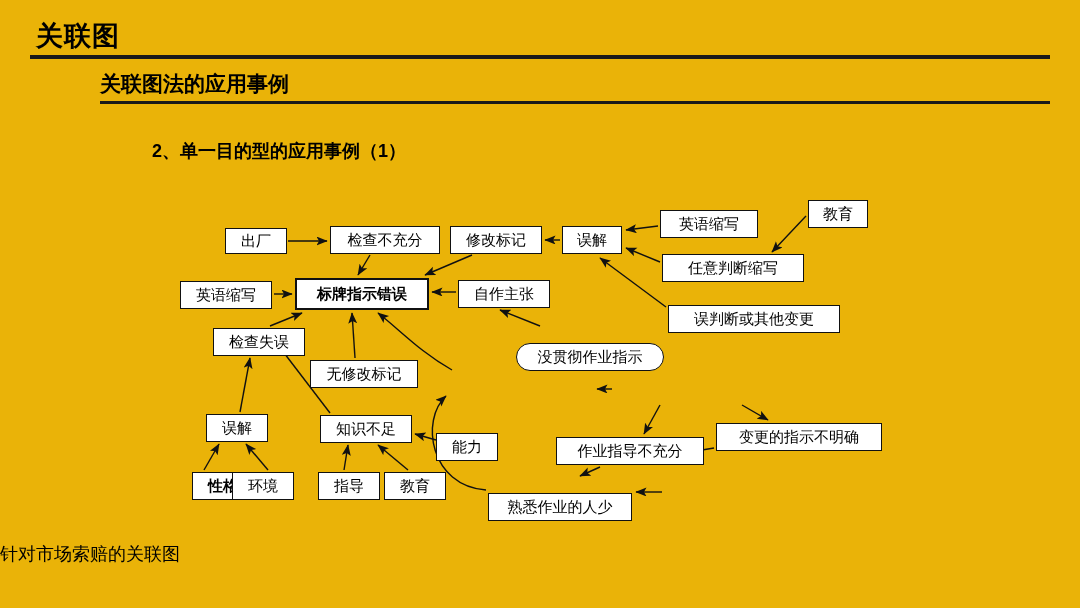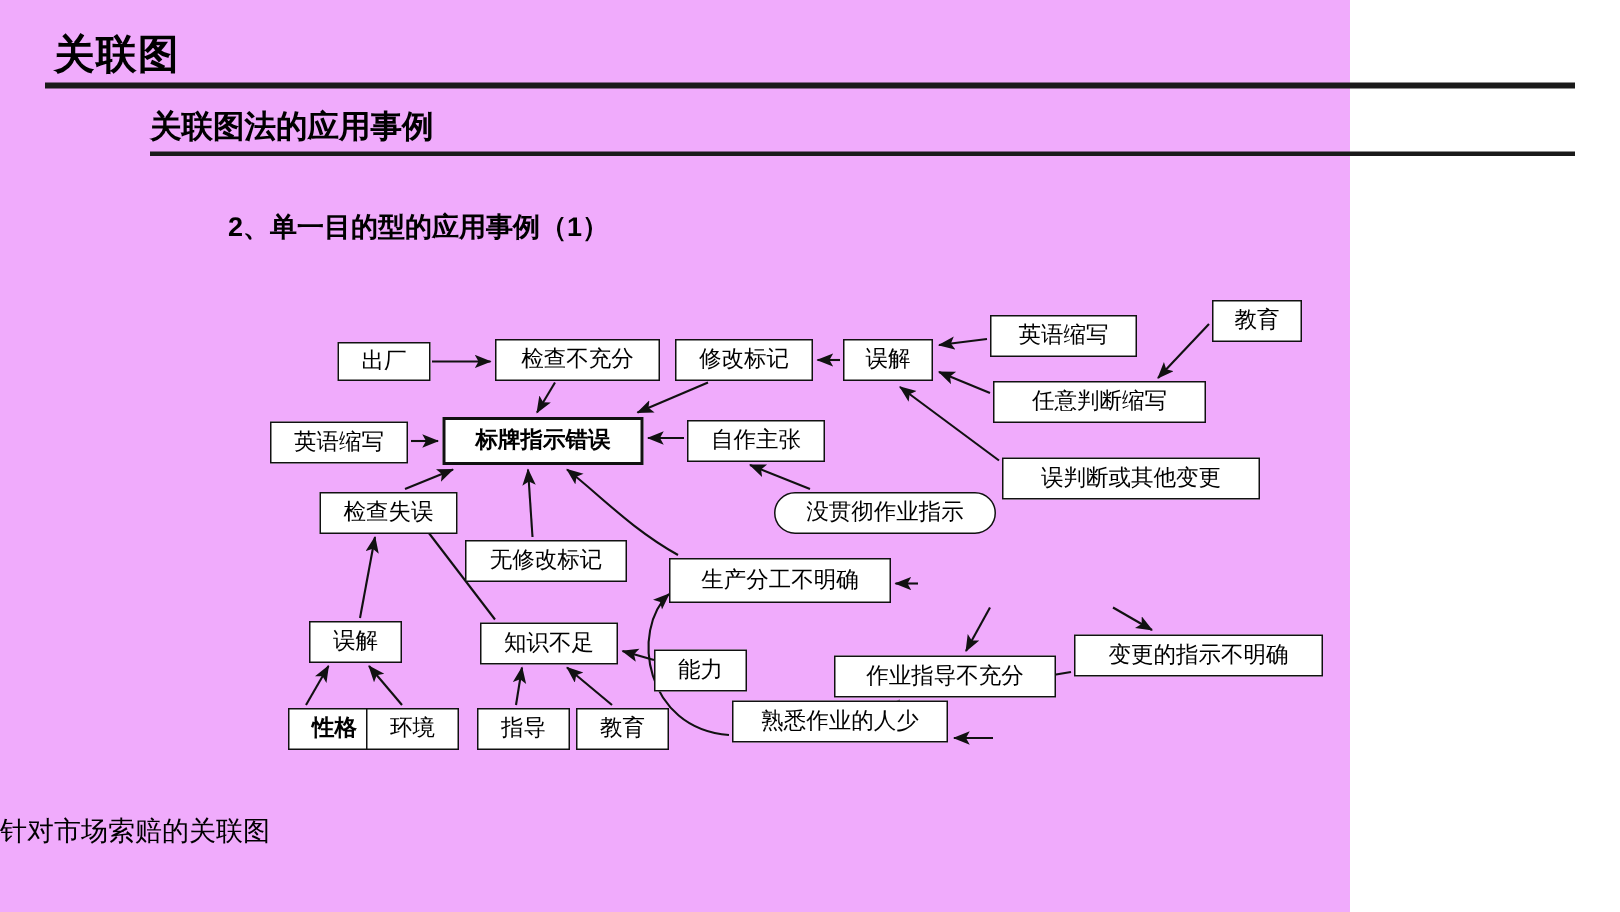--- a/index.html
+++ b/index.html
@@ -11,23 +11,23 @@
     width: 1080px;
     height: 608px;
     position: relative;
     font-family: "Liberation Sans", sans-serif;
     color: #000000;
     overflow: hidden;
   }
   #slide {
     position: absolute;
     left: 0; top: 0;
-    width: 900px;
-    height: 608px;
-    background: #f0abfc;
+    width: 1080px;
+    height: 608px;
+    background: #eab308;
   }
   
   #page-title {
     position: absolute;
     left: 36px;
     top: 18px;
     font-size: 27px;
     font-weight: bold;
     letter-spacing: 1px;
   }
@@ -214,55 +214,52 @@
       </div>
     <div class="node" style="left:458px;top:280px;width:92px;height:28px;">
         <span>自作主张</span>
       </div>
     <div class="node" style="left:668px;top:305px;width:172px;height:28px;">
         <span>误判断或其他变更</span>
       </div>
     <div class="node" style="left:213px;top:328px;width:92px;height:28px;">
         <span>检查失误</span>
       </div>
-    <div class="node" style="left:516px;top:328px;width:148px;height:28px;border-radius:14px;">
+    <div class="node" style="left:516px;top:343px;width:148px;height:28px;border-radius:14px;">
         <span>没贯彻作业指示</span>
       </div>
     <div class="node" style="left:310px;top:360px;width:108px;height:28px;">
         <span>无修改标记</span>
       </div>
-    <div class="node" style="left:446px;top:372px;width:148px;height:30px;">
-        <span>生产分工不明确</span>
-      </div>
     <div class="node" style="left:206px;top:414px;width:62px;height:28px;">
         <span>误解</span>
       </div>
     <div class="node" style="left:320px;top:415px;width:92px;height:28px;">
         <span>知识不足</span>
       </div>
     <div class="node" style="left:436px;top:433px;width:62px;height:28px;">
         <span>能力</span>
       </div>
     <div class="node" style="left:556px;top:437px;width:148px;height:28px;">
         <span>作业指导不充分</span>
       </div>
     <div class="node" style="left:716px;top:423px;width:166px;height:28px;">
         <span>变更的指示不明确</span>
       </div>
     <div class="node" style="left:192px;top:472px;width:62px;height:28px;font-weight:bold;">
         <span>性格</span>
       </div>
-    <div class="node" style="left:244px;top:472px;width:62px;height:28px;font-family:Liberation Serif, serif;">
+    <div class="node" style="left:232px;top:472px;width:62px;height:28px;font-family:Liberation Serif, serif;">
         <span>环境</span>
       </div>
     <div class="node" style="left:318px;top:472px;width:62px;height:28px;">
         <span>指导</span>
       </div>
     <div class="node" style="left:384px;top:472px;width:62px;height:28px;">
         <span>教育</span>
       </div>
-    <div class="node" style="left:488px;top:467px;width:144px;height:28px;">
+    <div class="node" style="left:488px;top:493px;width:144px;height:28px;">
         <span>熟悉作业的人少</span>
       </div>
 
     <div id="diagram-caption">针对市场索赔的关联图</div>
   </div>
 </div>
 
 </body></html>

